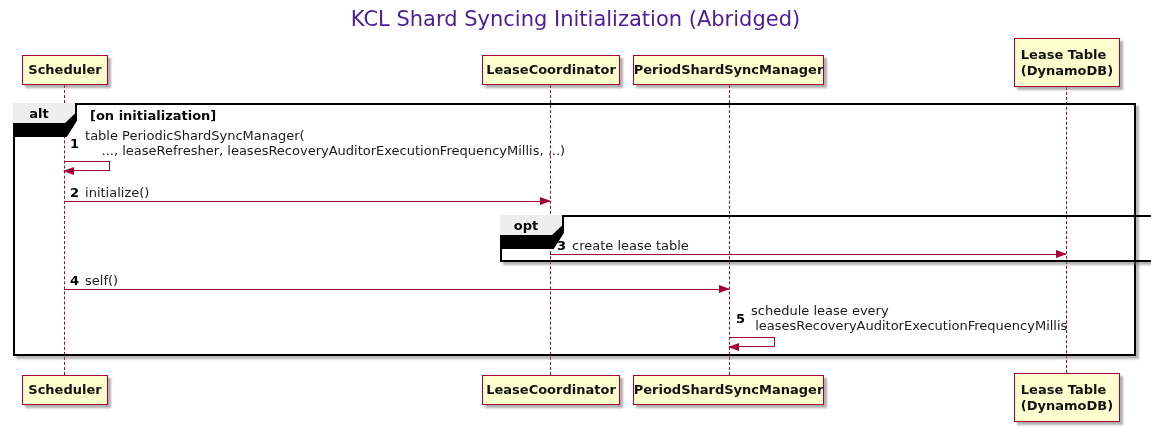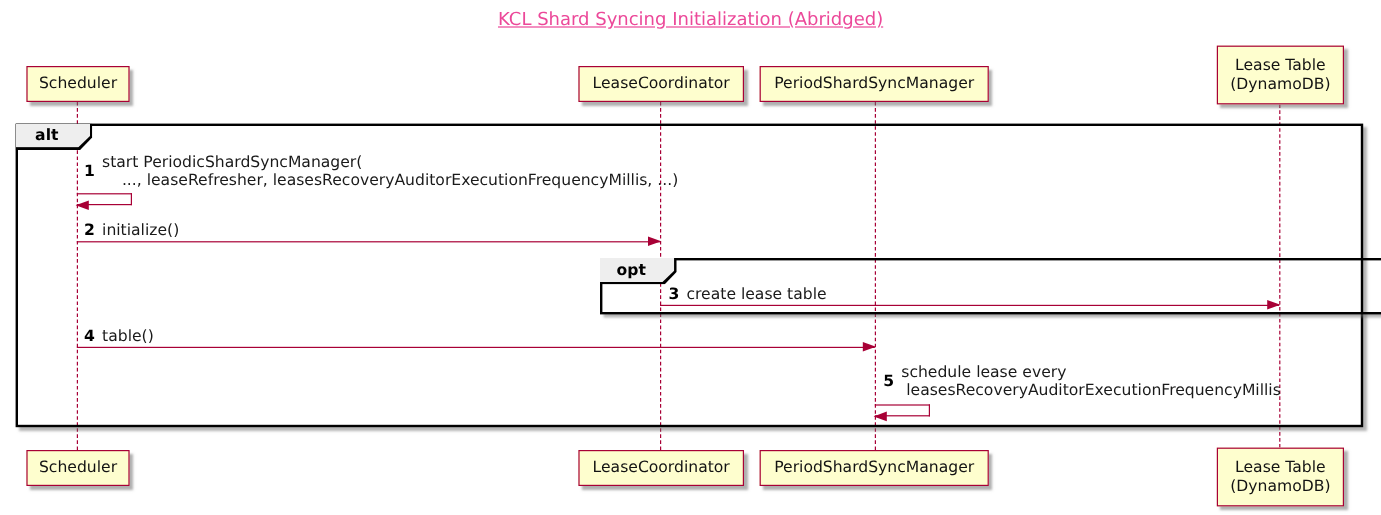--- a/index.html
+++ b/index.html
@@ -9,51 +9,50 @@
     height: 429px;
     background: #ffffff;
     font-family: "DejaVu Sans", sans-serif;
     color: #131313;
     overflow: hidden;
   }
   .title {
     position: absolute;
     left: 0; top: 7px; width: 100%;
     text-align: center;
-    font-size: 15px;
-    color: #ec4899;
-    text-decoration: underline;
+    font-size: 21px;
+    color: #4c1d95;
   }
   .box {
     position: absolute;
     background: var(--fill);
     border: 1.5px solid var(--accent);
     box-shadow: 3px 3px 2px rgba(110,110,110,0.55);
     display: flex;
     align-items: center;
     justify-content: center;
     box-sizing: border-box;
     font-size: 13px;
   }
-  .box-label { white-space: pre; text-align: center; line-height: 16px; }
+  .box-label { white-space: pre; line-height: 16px; font-weight: bold; }
   .lifeline {
     position: absolute;
     width: 0;
     border-left: 1px dashed var(--accent);
   }
   .frame {
     position: absolute;
     border: 2px solid var(--frame);
     box-shadow: 3px 3px 2px rgba(110,110,110,0.5);
     box-sizing: border-box;
     background: transparent;
   }
   .frame-tab {
     position: absolute; left: -2px; top: -2px;
-    width: 64px; height: 22px;
+    width: 64px; height: 34px;
     background: var(--frame);
     clip-path: polygon(0 0, 100% 0, 100% 52%, 84% 100%, 0 100%);
   }
   .frame-tab-fill {
     position: absolute; left: 0; top: 0;
     width: 62px; height: 20px;
     background: var(--labelfill);
     clip-path: polygon(0 0, 100% 0, 100% 52%, 84% 100%, 0 100%);
     display: flex; align-items: center; justify-content: center;
     padding-right: 10px; box-sizing: border-box;
@@ -134,31 +133,32 @@
   </div>
   <div class="box" style="left:1014px; top:373px; width:106px; height:49px">
     <span class="box-label">Lease Table
 (DynamoDB)</span>
   </div>
 
   <div class="frame" style="left:13px; top:103px; width:1123px; height:253px">
     <div class="frame-tab">
       <div class="frame-tab-fill">alt</div>
     </div>
+    <div class="frame-cond" style="left:75px">[on initialization]</div>
   </div>
 
   <div class="frame" style="left:500px; top:215px; width:659px; height:47px">
     <div class="frame-tab">
       <div class="frame-tab-fill">opt</div>
     </div>
   </div>
 
   <div class="msg-label" style="left:70px; top:128px">
     <span class="msg-num">1</span>
-    <span class="msg-text">start PeriodicShardSyncManager(
+    <span class="msg-text">table PeriodicShardSyncManager(
     ..., leaseRefresher, leasesRecoveryAuditorExecutionFrequencyMillis, ...)</span>
   </div>
   <div class="self-arrow" style="left:64px; top:161px; width:46px; height:10px">
     <span class="head-l"></span>
   </div>
 
   <div class="msg-label" style="left:70px; top:185px">
     <span class="msg-num">2</span>
     <span class="msg-text">initialize()</span>
   </div>
@@ -169,21 +169,21 @@
   <div class="msg-label" style="left:557px; top:238px">
     <span class="msg-num">3</span>
     <span class="msg-text">create lease table</span>
   </div>
   <div class="arrow" style="left:550px; top:254px; width:516px">
     <span class="head-r"></span>
   </div>
 
   <div class="msg-label" style="left:70px; top:273px">
     <span class="msg-num">4</span>
-    <span class="msg-text">table()</span>
+    <span class="msg-text">self()</span>
   </div>
   <div class="arrow" style="left:64px; top:289px; width:665px">
     <span class="head-r"></span>
   </div>
 
   <div class="msg-label" style="left:736px; top:303px">
     <span class="msg-num">5</span>
     <span class="msg-text">schedule lease every
  leasesRecoveryAuditorExecutionFrequencyMillis</span>
   </div>

